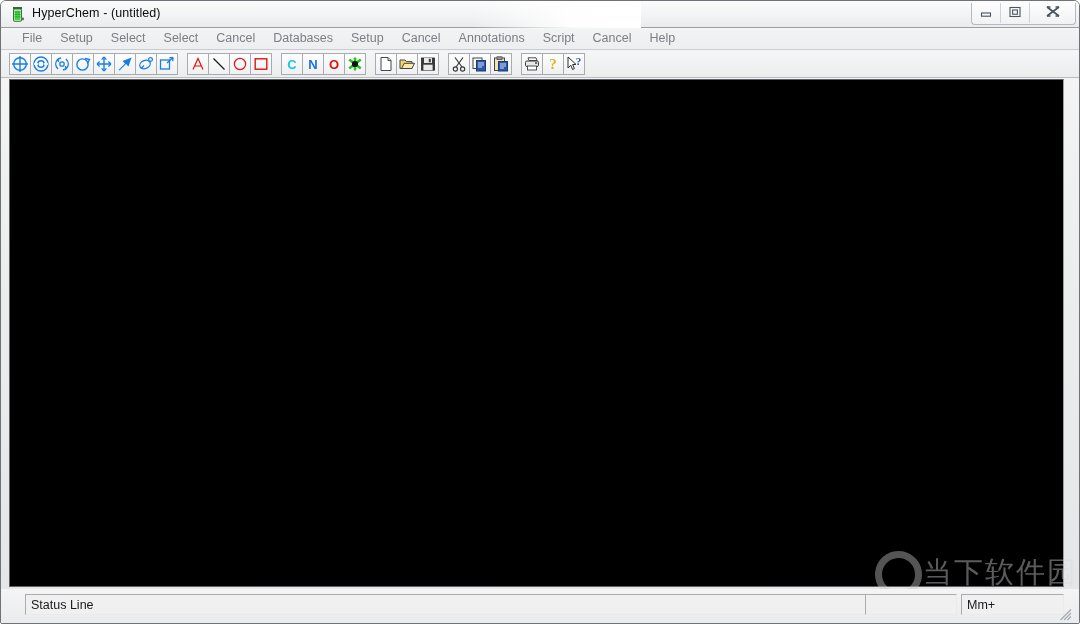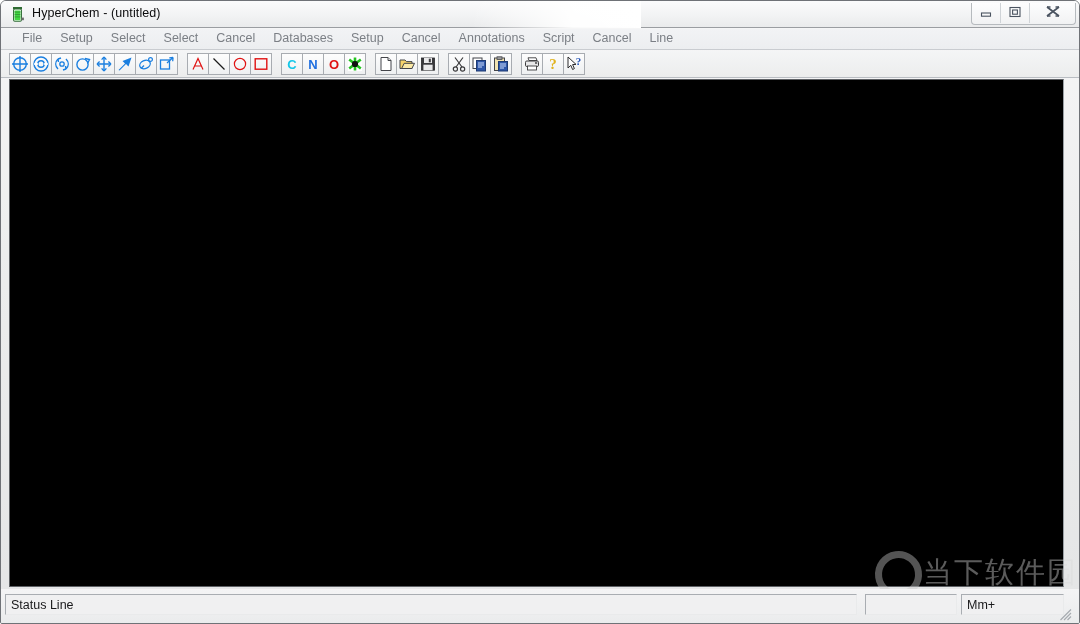--- a/index.html
+++ b/index.html
@@ -203,21 +203,21 @@
     border: 1px solid #a9adb2;
     border-right-color: #e9eaeb;
     border-bottom-color: #e9eaeb;
     background: #f0f0f1;
     display: flex;
     align-items: center;
     padding-left: 5px;
     font-size: 12.5px;
     color: #19191b;
   }
-  .spanel.main  { left: 4px;   width: 852px; }
+  .spanel.main  { left: 24px;   width: 852px; }
   .spanel.p2    { left: 864px; width: 92px; }
   .spanel.p3    { left: 960px; width: 103px; }
   .grip {
     position: absolute;
     right: 9px; bottom: 5px;
     width: 13px; height: 13px;
   }
 </style>
 </head>
 <body>
@@ -273,21 +273,21 @@
     <div class="menu-item">Setup</div>
     <div class="menu-item">Select</div>
     <div class="menu-item">Select</div>
     <div class="menu-item">Cancel</div>
     <div class="menu-item">Databases</div>
     <div class="menu-item">Setup</div>
     <div class="menu-item">Cancel</div>
     <div class="menu-item">Annotations</div>
     <div class="menu-item">Script</div>
     <div class="menu-item">Cancel</div>
-    <div class="menu-item">Line</div>
+    <div class="menu-item">Help</div>
   </div>
 
   <div class="toolbar">
 
     <div class="tgroup">
       <div class="tbtn">
         <span>
           <svg width="18" height="18" viewBox="0 0 18 18">
             <circle cx="9" cy="9" r="6.3" fill="none" stroke="#1a7fe0" stroke-width="1.4"></circle>
             <path d="M9 1 V17 M1 9 H17" stroke="#1a7fe0" stroke-width="1.4"></path>

